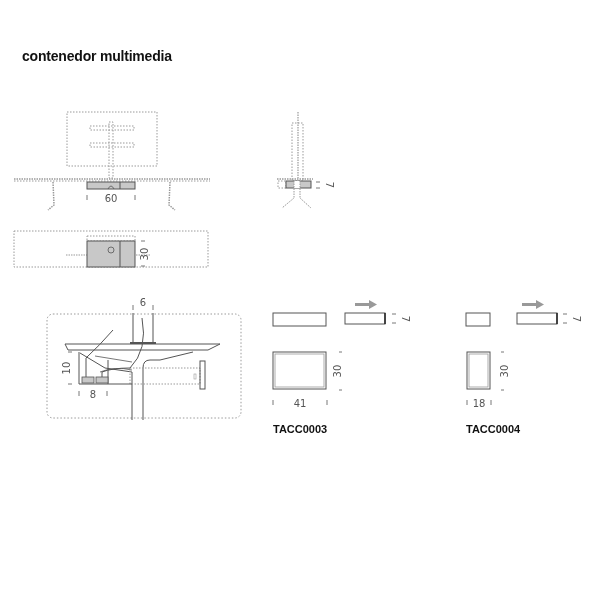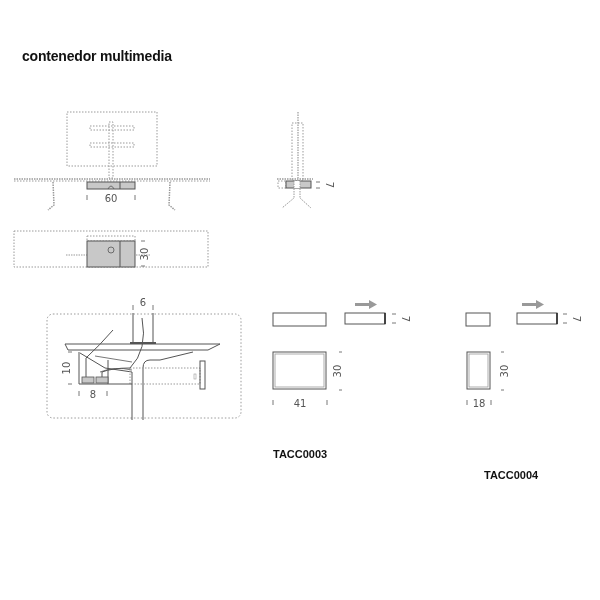--- a/index.html
+++ b/index.html
@@ -137,14 +137,14 @@
     <rect x="469" y="354" width="19" height="33" fill="none" stroke="#999" stroke-width="0.8"></rect>
     <line x1="501" y1="352" x2="504" y2="352" stroke="#555" stroke-width="0.8"></line>
     <line x1="501" y1="390" x2="504" y2="390" stroke="#555" stroke-width="0.8"></line>
     <text class="dim" x="508" y="371" text-anchor="middle" transform="rotate(-90 508 371)">30</text>
     <line x1="467" y1="400" x2="467" y2="405" stroke="#555" stroke-width="0.8"></line>
     <line x1="491" y1="400" x2="491" y2="405" stroke="#555" stroke-width="0.8"></line>
     <text class="dim" x="479" y="407" text-anchor="middle">18</text>
   </g>
 </svg>
 
-<div class="code" style="left:273px; top:448px;">TACC0003</div>
-<div class="code" style="left:484px; top:423px;margin-top:46px;">TACC0004</div>
+<div class="code" style="left:273px; top:423px;">TACC0003</div>
+<div class="code" style="left:466px; top:423px;">TACC0004</div>
 
 </body></html>

